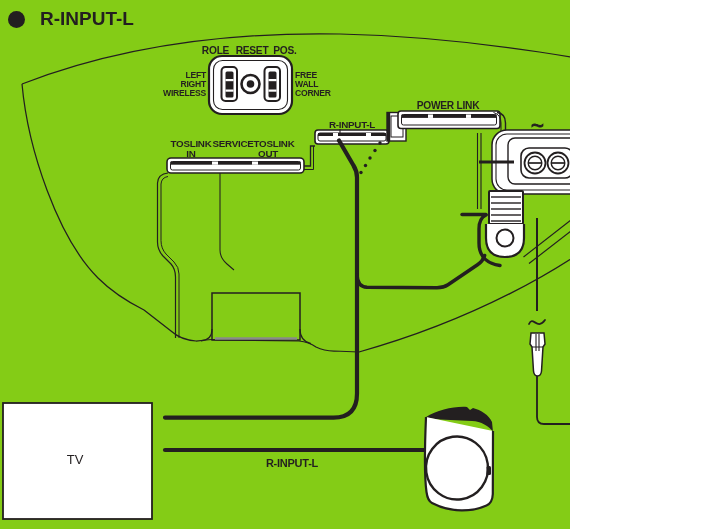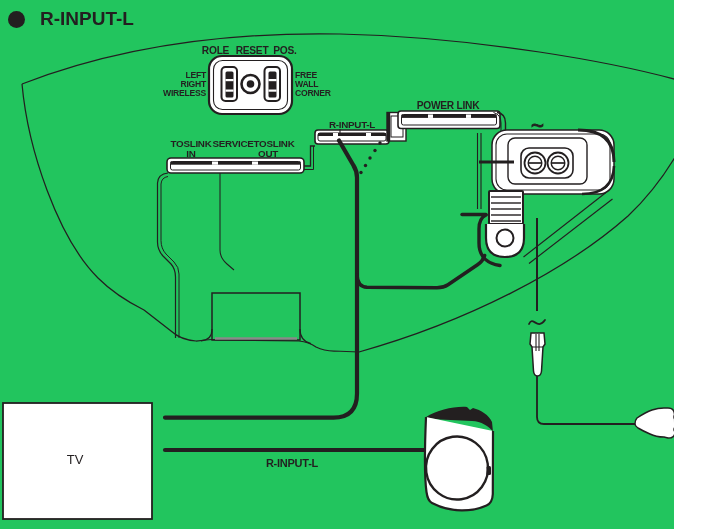--- a/index.html
+++ b/index.html
@@ -1,16 +1,16 @@
 <!DOCTYPE html>
 <html><head>
 <meta charset="utf-8">
 <style>
   html,body{margin:0;padding:0;background:#fff;}
-  .stage{position:relative;width:674px;height:529px;background:#22c55e;overflow:hidden;
+  .stage{position:relative;width:570px;height:529px;background:#84cc16;overflow:hidden;
          font-family:"Liberation Sans",sans-serif;}
   .hdr{position:absolute;left:8px;top:8px;display:flex;align-items:center;gap:15px;}
   .bullet{width:17px;height:17px;border-radius:50%;background:#231f20;flex:0 0 auto;}
   .title{font-weight:bold;font-size:19px;color:#231f20;letter-spacing:0;}
   svg{position:absolute;left:0;top:0;}
   .lb{font-family:"Liberation Sans",sans-serif;font-weight:bold;fill:#231f20;letter-spacing:-0.25px;}
   .lbn{font-family:"Liberation Sans",sans-serif;fill:#231f20;}
 </style>
 </head>
 <body>

